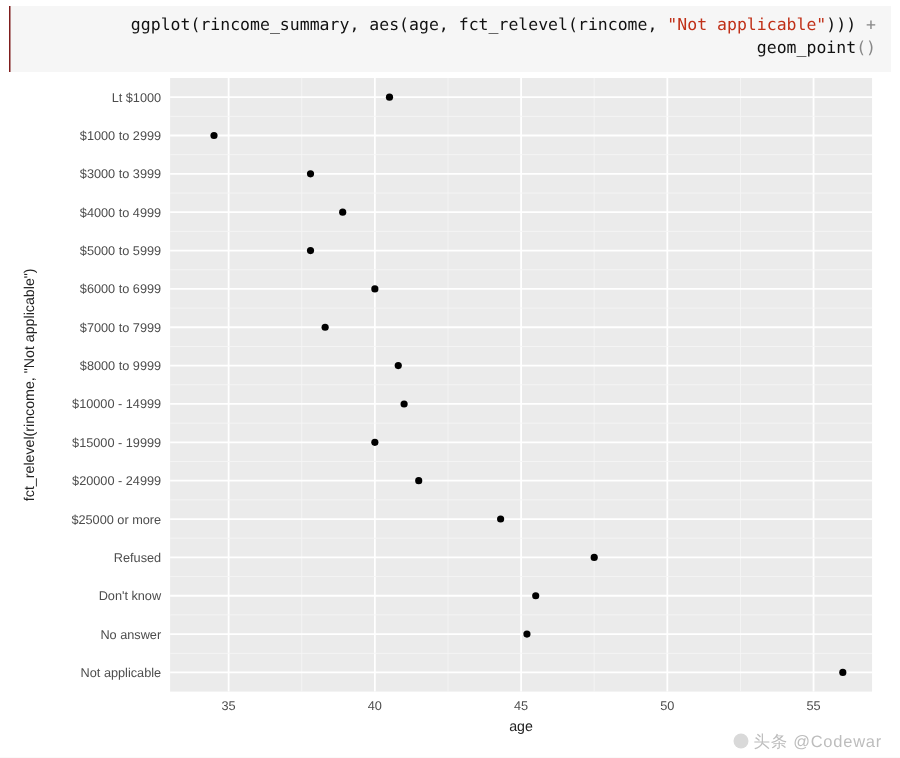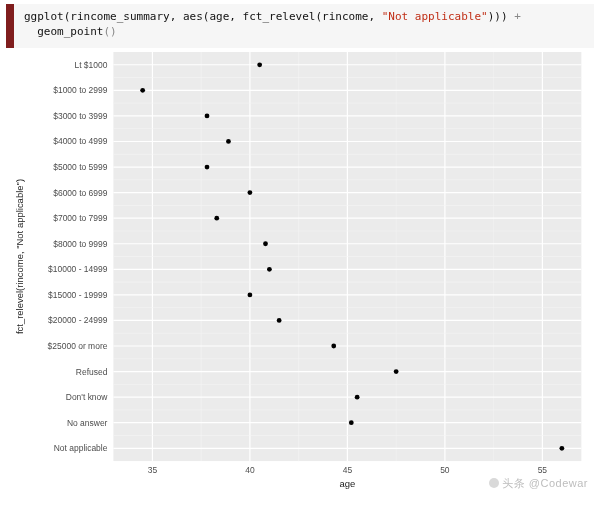--- a/index.html
+++ b/index.html
@@ -9,25 +9,26 @@
     height: 505px;
     background: #fff;
     font-family: Consolas, Menlo, monospace;
     font-size: 11px;
     color: #333;
     overflow: hidden;
     position: relative;
   }
   .code-block {
     background: #f6f6f6;
-    border-left: 8px solid #7f1d1d;
+    border-left: 1px solid #7f1d1d;
     padding: 6px 10px 8px 10px;
     margin: 4px 6px 8px 6px;
     white-space: pre;
     line-height: 1.35;
+    text-align: right;
   }
   .fn { color: #111; }
   .ident { color: #111; }
   .str { color: #c03018; }
   .op { color: #888; }
   .plot-area {
     position: absolute;
     left: 8px;
     right: 8px;
     top: 46px;
@@ -36,21 +37,21 @@
   svg { width: 100%; height: 100%; }
   .panel-bg { fill: #ebebeb; }
   .grid-major { stroke: #ffffff; stroke-width: 1.2; }
   .grid-minor { stroke: #f5f5f5; stroke-width: 0.6; }
   .axis-text { font-family: Arial, Helvetica, sans-serif; font-size: 8.5px; fill: #4d4d4d; }
   .axis-title { font-family: Arial, Helvetica, sans-serif; font-size: 9.5px; fill: #222; }
   .pt { fill: #000; }
   .watermark {
     position: absolute;
     right: 12px;
-    bottom: 14px;
+    bottom: 3px;
     font-family: "Microsoft YaHei", Arial, sans-serif;
     font-size: 11px;
     color: #bdbdbd;
     letter-spacing: 0.5px;
     pointer-events: none;
   }
   .wm-logo {
     display: inline-block;
     width: 10px; height: 10px;
     border-radius: 50%;

